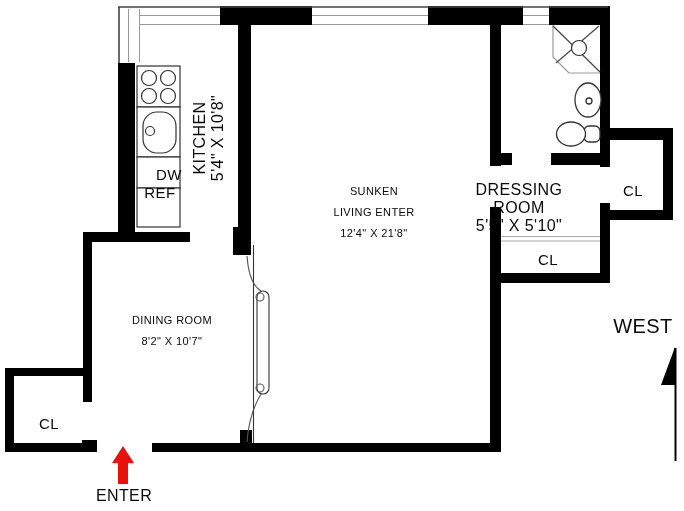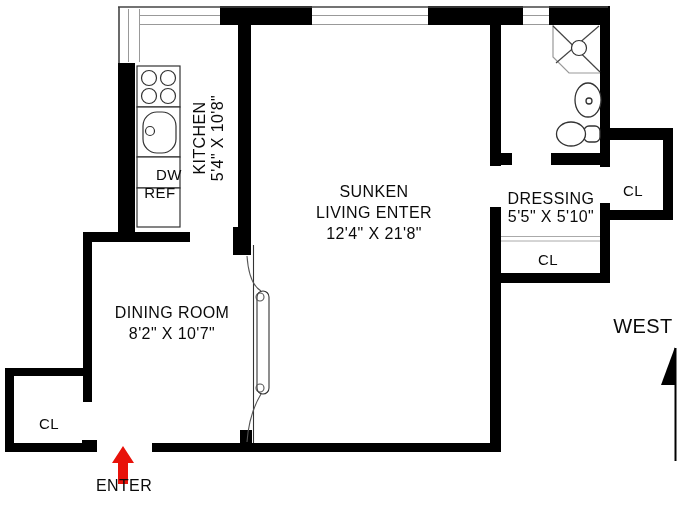--- a/index.html
+++ b/index.html
@@ -1,20 +1,20 @@
 <!DOCTYPE html>
 <html><head>
 <meta charset="utf-8">
 <style>
   html,body{margin:0;padding:0;background:#fff;}
   .plan{position:relative;width:684px;height:511px;background:#fff;overflow:hidden;
         font-family:"Liberation Sans",sans-serif;color:#0a0a0a;}
   .w{position:absolute;background:#000;}
   .lbl{position:absolute;transform:translate(-50%,-50%);text-align:center;white-space:nowrap;
-       font-size:16px;line-height:21px;letter-spacing:.4px;color:#0a0a0a;}
+       font-size:11px;line-height:21px;letter-spacing:.4px;color:#0a0a0a;}
   .lbl.mid{line-height:18px;font-size:16px;}
   .lbl.sm{font-size:15px;letter-spacing:.5px;}
   .lbl.rot{transform:translate(-50%,-50%) rotate(-90deg);line-height:18px;font-size:16px;}
   svg{position:absolute;left:0;top:0;}
 </style>
 </head>
 <body>
 
 <div class="plan">
 
@@ -128,33 +128,34 @@
     <div>KITCHEN</div>
     <div>5'4" X 10'8"</div>
   </div>
 
   <div class="lbl" style="left:374px;top:212px">
     <div>SUNKEN</div>
     <div>LIVING ENTER</div>
     <div>12'4" X 21'8"</div>
   </div>
 
-  <div class="lbl" style="left:172px;top:323px">
+  <div class="lbl" style="left:172px;top:331px">
     <div>DINING ROOM</div>
     <div>8'2" X 10'7"</div>
   </div>
 
-  <div class="lbl mid" style="left:551px;top:208px">
+  <div class="lbl mid" style="left:519px;top:208px">
     <div>DRESSING</div>
+    <div>ROOM</div>
     <div>5'5" X 5'10"</div>
   </div>
 
   <div class="lbl sm" style="left:633px;top:190px">CL</div>
   <div class="lbl sm" style="left:548px;top:259px">CL</div>
   <div class="lbl sm" style="left:49px;top:423px">CL</div>
 
   <div class="lbl sm" style="left:169px;top:174px">DW</div>
   <div class="lbl sm" style="left:160px;top:192px">REF</div>
 
   <div class="lbl" style="left:643px;top:326px;font-size:20px">WEST</div>
-  <div class="lbl" style="left:124px;top:485px;font-size:16px">ENTER</div>
+  <div class="lbl" style="left:124px;top:495px;font-size:16px">ENTER</div>
 
 </div>
 
 </body></html>

